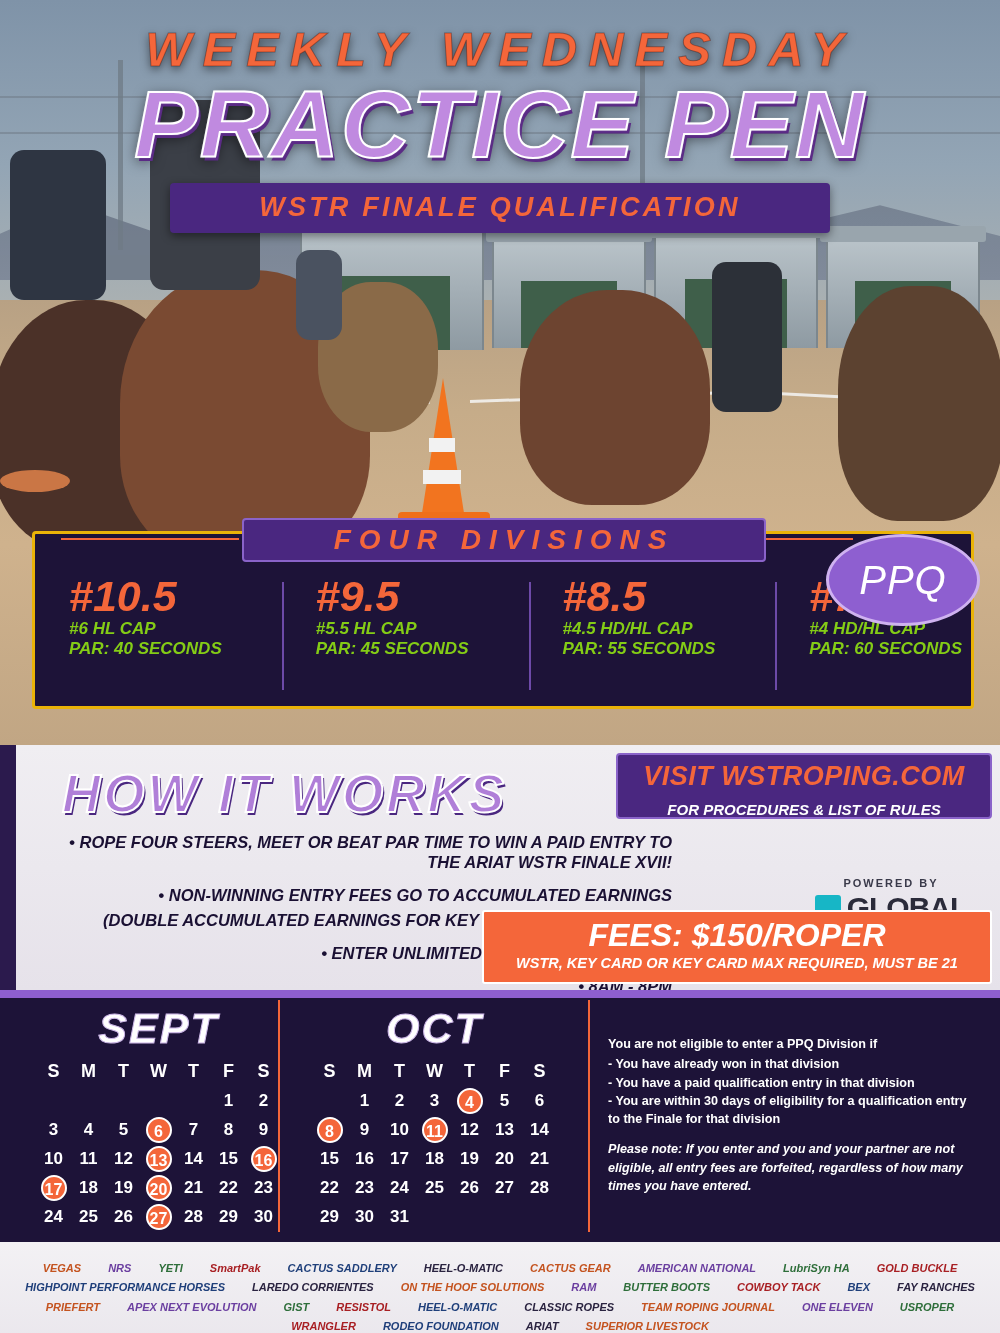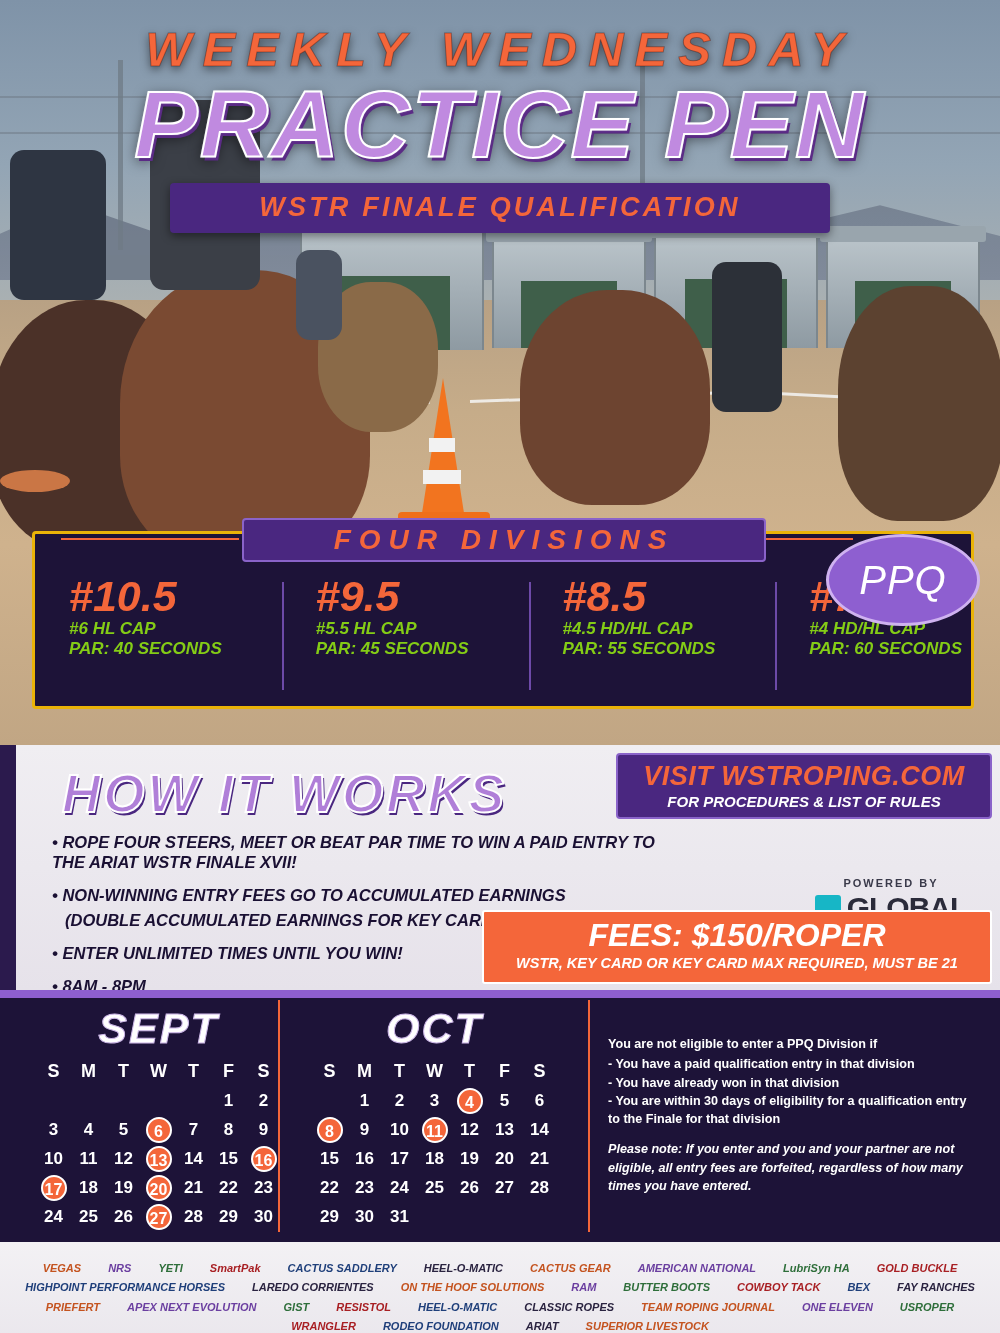--- a/index.html
+++ b/index.html
@@ -151,22 +151,22 @@
     position:absolute; left:46px; top:18px;
     font-size:53px; font-weight:bold; font-style:italic; letter-spacing:3px;
     color:#b07fd8; -webkit-text-stroke:2px #ffffff;
     text-shadow: 2px 3px 0 #4a2780;
   }
   .visit-box{
     position:absolute; left:600px; top:8px; width:372px; height:62px;
     background:#4a2780; border:2px solid #8a63c9; border-radius:4px; text-align:center;
   }
   .visit-1{ font-size:27px; font-weight:bold; font-style:italic; color:#f4663a; margin-top:6px; letter-spacing:.5px;}
-  .visit-2{ font-size:15px; font-weight:bold; font-style:italic; color:#ffffff; margin-top:1px; }
-  .bullets{ position:absolute; left:36px; top:88px; width:620px; }
+  .visit-2{ font-size:15px; font-weight:bold; font-style:italic; color:#ffffff; margin-top:9px; }
+  .bullets{ position:absolute; left:36px; top:88px; width:620px;text-align:right; }
   .bullet{
     font-size:16.5px; font-weight:bold; font-style:italic; color:#1a1033; line-height:1.2; margin-bottom:13px;
   }
   .bullet .dot{ color:#1a1033; }
   .bullet .sub{
     display:block; margin-left:13px; margin-top:6px;
   }
   .powered{
     position:absolute; left:770px; top:132px; width:210px; text-align:center;
   }
@@ -500,22 +500,22 @@
             <td></td>
             <td></td>
             <td></td>
           </tr>
         </tbody>
       </table>
   </div>
 
   <div class="elig">
     <div class="lead">You are not eligible to enter a PPQ Division if</div>
+    <div>- You have already won in that division</div>
     <div>- You have a paid qualification entry in that division</div>
-    <div>- You have already won in that division</div>
     <div>- You are within 30 days of eligibility for a qualification entry to the Finale for that division</div>
     <div class="note">Please note: If you enter and you and your partner are not eligible, all entry fees are forfeited, regardless of how many times you have entered.</div>
   </div>
 
   <div class="sponsors" id="sponsor-strip">
       <div class="sp o">VEGAS</div>
       <div class="sp p">NRS</div>
       <div class="sp g">YETI</div>
       <div class="sp r">SmartPak</div>
       <div class="sp b">CACTUS SADDLERY</div>

